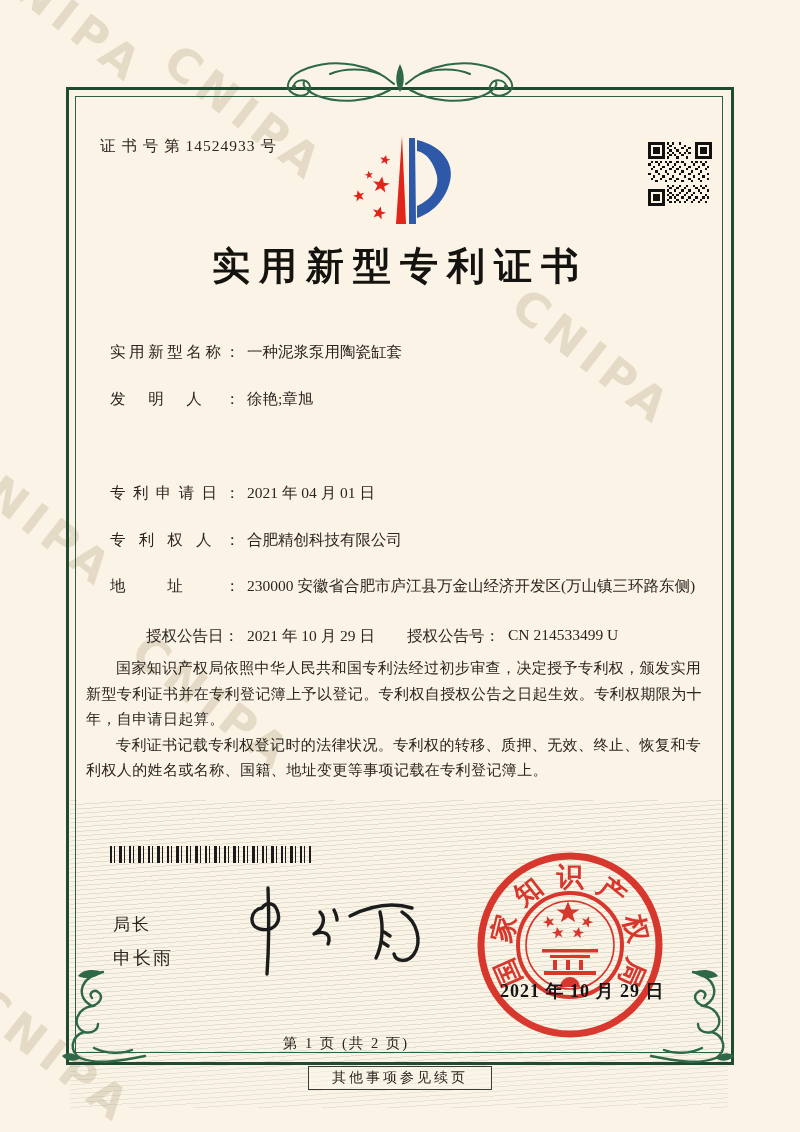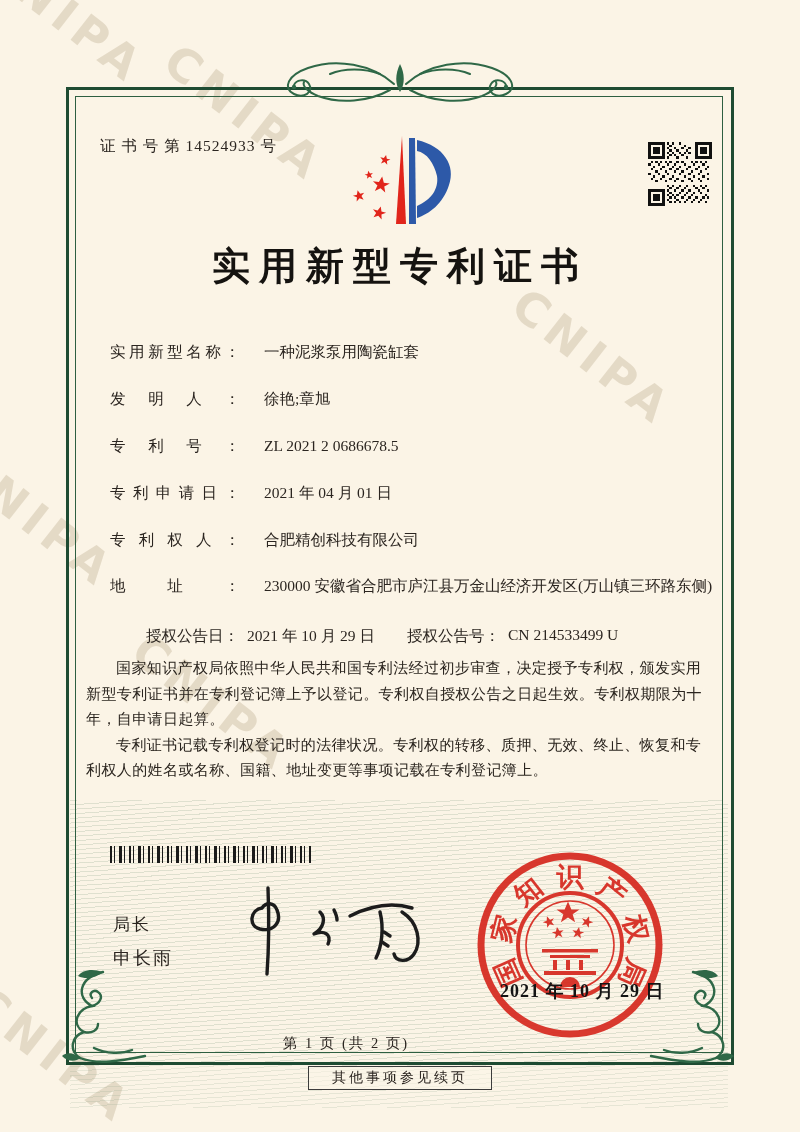--- a/index.html
+++ b/index.html
@@ -38,21 +38,21 @@
   .cert-no{position:absolute; left:100px; top:136px; font-size:15.5px; letter-spacing:1px;}
   .logo{position:absolute; left:336px; top:122px;}
   .qr{position:absolute; left:646px; top:140px;}
   .title{
     position:absolute; left:0; top:241px; width:800px; text-align:center;
     font-size:38px; font-weight:700; letter-spacing:9px; color:#151310;
   }
   
   .frow{position:absolute; left:110px; font-size:15.5px; line-height:23px;}
   .flabel{display:inline-block; width:130px; text-align:justify; text-align-last:justify; vertical-align:top;}
-  .fvalue{margin-left:24px; vertical-align:top;}
+  .fvalue{margin-left:7px; vertical-align:top;}
   .fvalue.wrap{display:inline-block; width:465px; line-height:24px;}
   .r1{top:340px}.r2{top:387px}.r3{top:434px}.r4{top:481px}.r5{top:528px}.r6{top:574px}
   .grant-row{position:absolute; left:110px; top:626px; font-size:15.5px;margin-left:36px;}
   .grant-no{position:absolute; left:407px; top:626px; font-size:15.5px;}
   .grant-row .fvalue,.grant-no .fvalue{margin-left:8px;}
   
   .body-text{position:absolute; left:86px; top:656px; width:622px;}
   .body-text p{margin:0; text-indent:2em; font-size:15px; line-height:25.5px; letter-spacing:0.4px; color:#2a241e;}
   
   .barcode{
@@ -183,23 +183,20 @@
     </g>
   </svg>
 
   <div class="title">实用新型专利证书</div>
 
   <div class="frow r1">
     <span class="flabel">实用新型名称：</span><span class="fvalue">一种泥浆泵用陶瓷缸套</span>
   </div>
   <div class="frow r2">
     <span class="flabel">发明人：</span><span class="fvalue">徐艳;章旭</span>
-  </div>
-  <div class="frow r3">
-    <span class="flabel">专利号：</span><span class="fvalue">ZL 2021 2 0686678.5</span>
   </div>
   <div class="frow r4">
     <span class="flabel">专利申请日：</span><span class="fvalue">2021 年 04 月 01 日</span>
   </div>
   <div class="frow r5">
     <span class="flabel">专利权人：</span><span class="fvalue">合肥精创科技有限公司</span>
   </div>
   <div class="frow r6">
     <span class="flabel">地址：</span><span class="fvalue wrap">230000  安徽省合肥市庐江县万金山经济开发区(万山镇三环路东侧)</span>
   </div>

